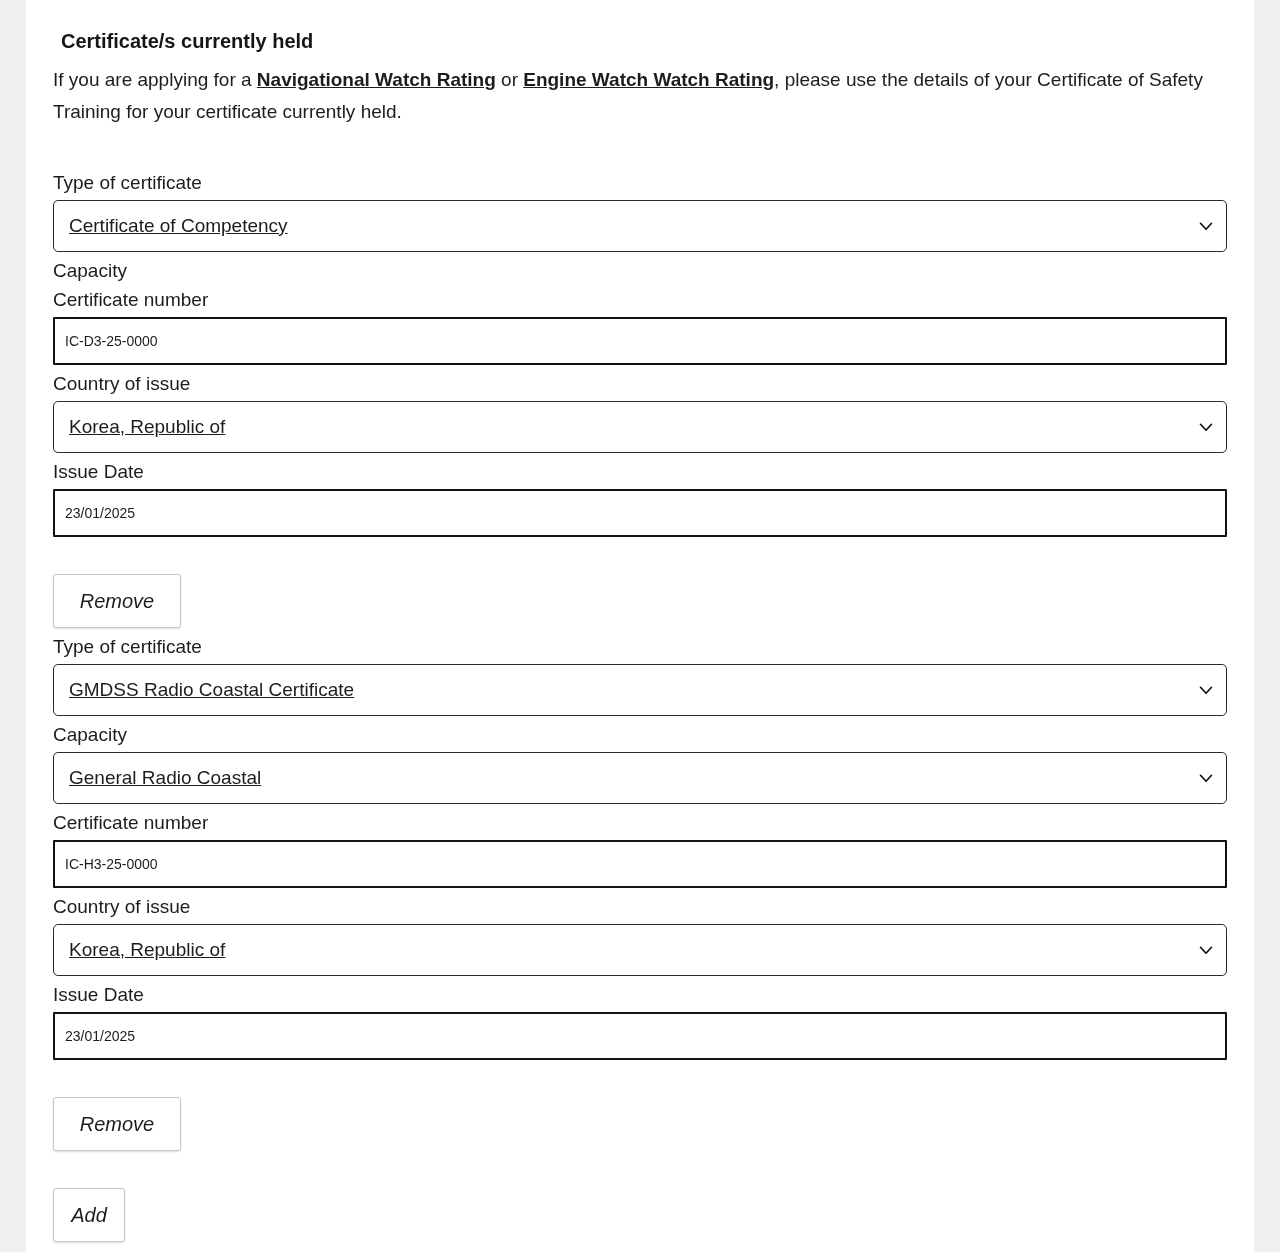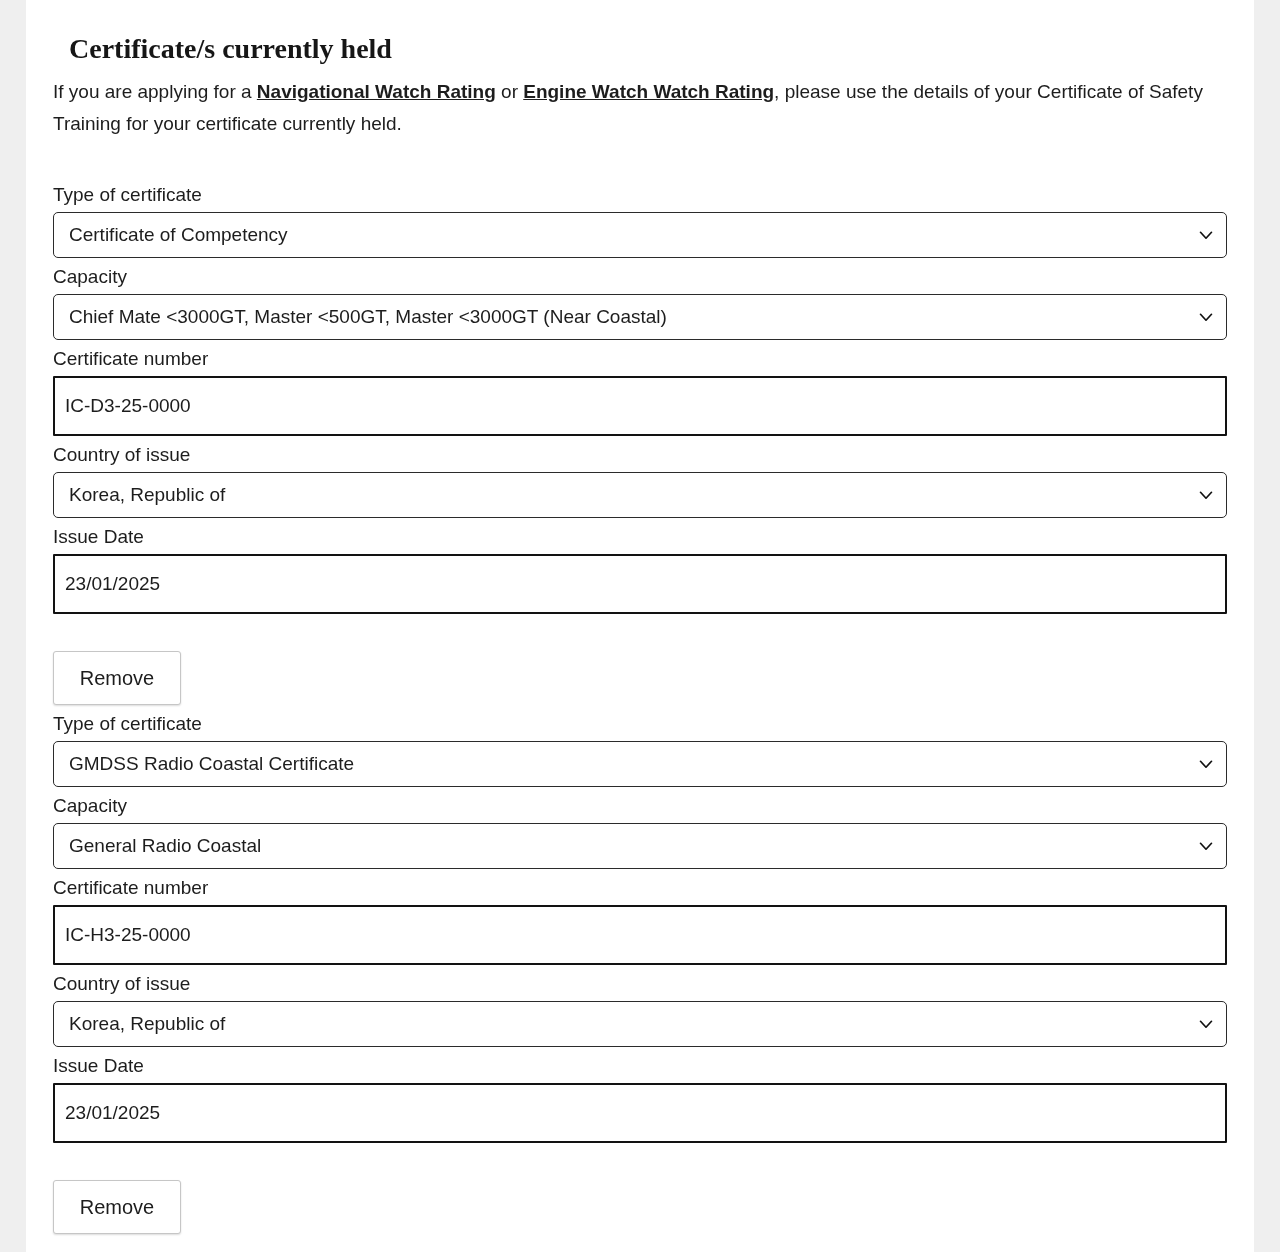--- a/index.html
+++ b/index.html
@@ -14,92 +14,93 @@
   }
   .content {
     box-sizing: border-box;
     margin: 0 26px;
     width: 1228px;
     min-height: 1252px;
     background: #ffffff;
     padding: 22px 27px 20px 27px;
   }
   .page-title {
-    font-size: 28px;
+    font-size: 20px;
     line-height: 22px;
     font-weight: 700;
     color: #161616;
-    margin: 16px;
-    font-family: Liberation Serif, serif;
+    margin: 8px;
   }
   .intro {
     font-size: 19px;
     line-height: 32px;
     margin-top: 12px;
     max-width: 1174px;
   }
   .intro b { font-weight: 700; text-decoration: underline; }
   .form-area { margin-top: 44px; }
   .field-label {
     display: block;
     font-size: 19px;
     line-height: 21px;
     margin: 8px 0 7px 0;
     color: #1d1d1d;
   }
   .select-box {
     position: relative;
     box-sizing: border-box;
-    height: 46px;
+    height: 52px;
     width: 1174px;
     border: 1.5px solid #2b2b2b;
     border-radius: 5px;
     background: #ffffff;
     display: flex;
     align-items: center;
     padding: 0 44px 0 15px;
     font-size: 19px;
     cursor: default;
+    text-decoration: underline;
   }
   .select-box .chevron {
     position: absolute;
     right: 9px;
     top: 50%;
     margin-top: -11px;
     width: 22px;
     height: 22px;
   }
   .text-input {
     box-sizing: border-box;
     display: block;
-    height: 60px;
+    height: 48px;
     width: 1174px;
     border: 2px solid #121212;
     border-radius: 1px;
     background: #ffffff;
     padding: 0 10px 0 10px;
-    font-size: 19px;
+    font-size: 14px;
     font-family: "Liberation Sans", "DejaVu Sans", sans-serif;
     color: #1d1d1d;
     outline: none;
   }
   .btn {
     box-sizing: border-box;
     height: 54px;
     background: #ffffff;
     border: 1px solid #c6c6c6;
     border-radius: 3px;
     box-shadow: 0 1px 2px rgba(0,0,0,0.14);
     font-size: 20px;
     font-family: "Liberation Sans", "DejaVu Sans", sans-serif;
     color: #1d1d1d;
     cursor: pointer;
     display: flex;
     align-items: center;
     justify-content: center;
+    font-style: italic;
   }
   .btn-remove { width: 128px; margin-top: 37px; }
   .btn-add    { width:  72px; margin-top: 37px; }
 </style>
 </head>
 <body>
 
 <div class="content">
 
   <h2 class="page-title">Certificate/s currently held</h2>
@@ -111,26 +112,20 @@
     <div>
       <label class="field-label" style="margin-top:0;">Type of certificate</label>
       <div class="select-box">
         <span>Certificate of Competency</span>
         <svg class="chevron" viewBox="0 0 24 24" fill="none" stroke="#111" stroke-width="1.8" stroke-linecap="round" stroke-linejoin="round">
             <polyline points="6,9 12,15.5 18,9"></polyline>
           </svg>
       </div>
 
       <label class="field-label">Capacity</label>
-      <div class="select-box">
-        <span>Chief Mate &lt;3000GT, Master &lt;500GT, Master &lt;3000GT (Near Coastal)</span>
-        <svg class="chevron" viewBox="0 0 24 24" fill="none" stroke="#111" stroke-width="1.8" stroke-linecap="round" stroke-linejoin="round">
-            <polyline points="6,9 12,15.5 18,9"></polyline>
-          </svg>
-      </div>
 
       <label class="field-label">Certificate number</label>
       <input class="text-input" type="text" value="IC-D3-25-0000" style="">
 
       <label class="field-label">Country of issue</label>
       <div class="select-box">
         <span>Korea, Republic of</span>
         <svg class="chevron" viewBox="0 0 24 24" fill="none" stroke="#111" stroke-width="1.8" stroke-linecap="round" stroke-linejoin="round">
             <polyline points="6,9 12,15.5 18,9"></polyline>
           </svg>

